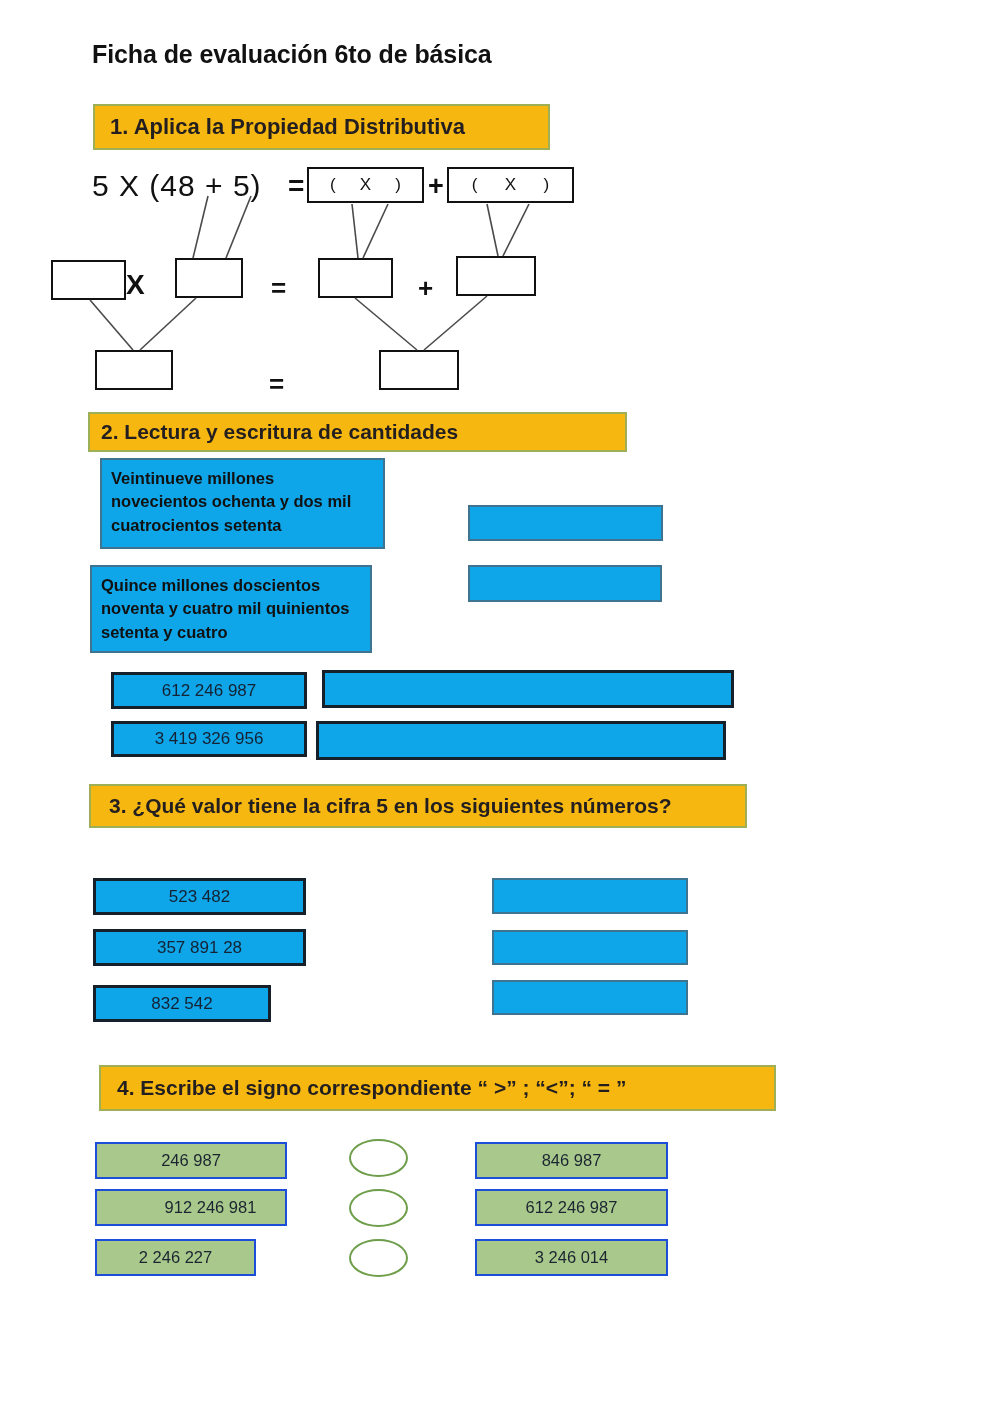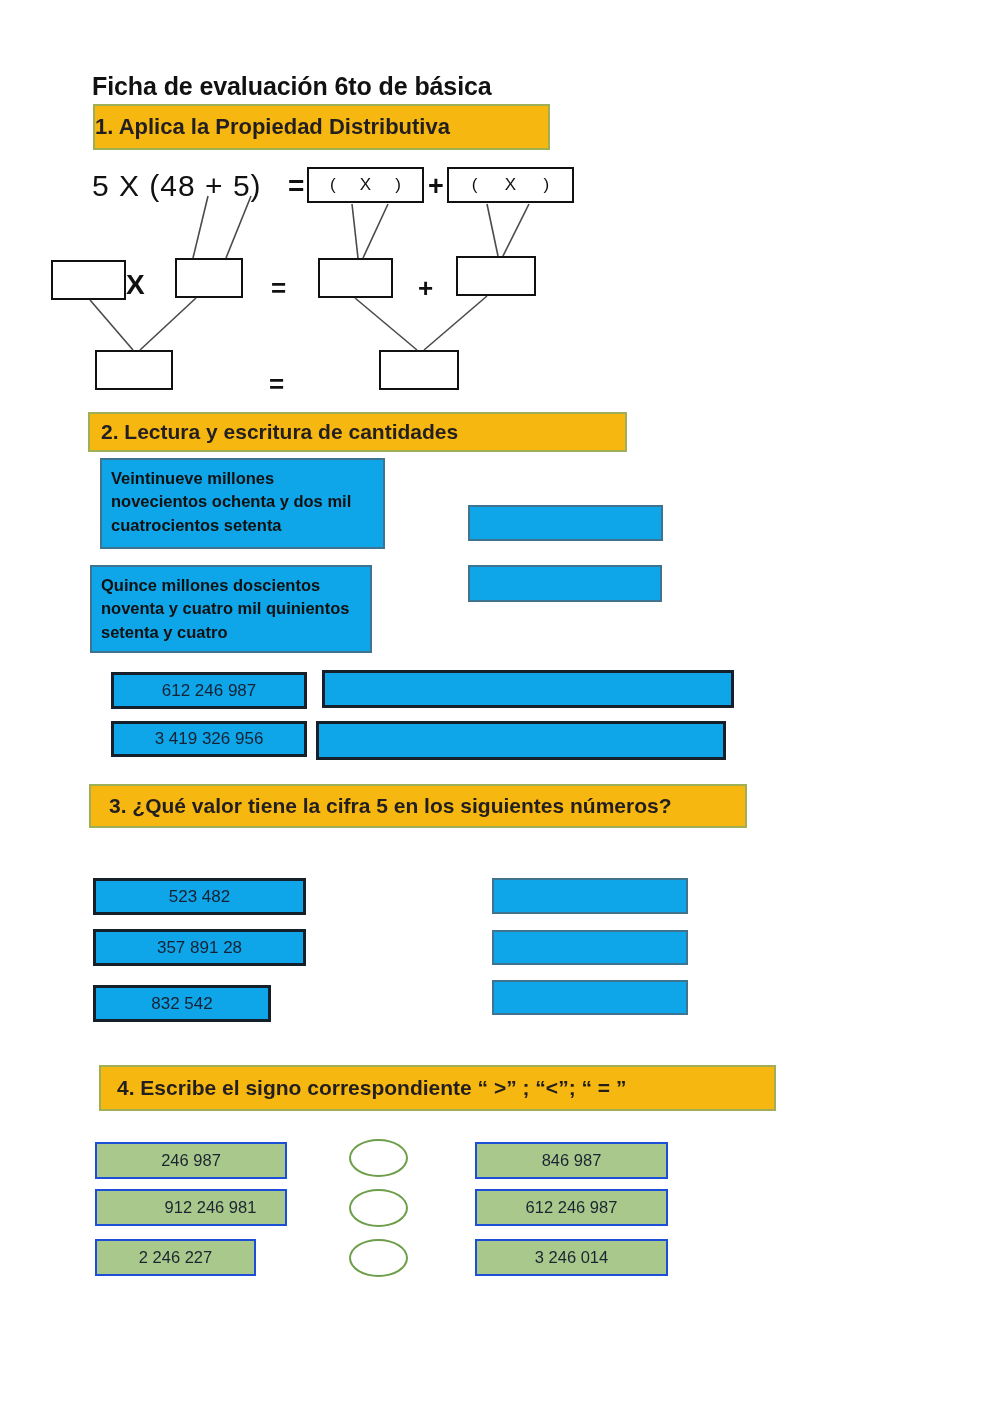--- a/index.html
+++ b/index.html
@@ -25,21 +25,20 @@
   
   .doc-title {
     position: absolute;
     left: 92px;
     top: 40px;
     font-size: 25px;
     font-weight: bold;
     color: #111111;
     letter-spacing: -0.1px;
     white-space: nowrap;
-    margin-top: 32px;
   }
 
   
   .sec-header {
     position: absolute;
     background: #F6B711;
     border: 2px solid #9FAF55;
     box-sizing: border-box;
     display: flex;
     align-items: center;
@@ -136,21 +135,21 @@
     border-radius: 50%;
   }
 </style>
 </head>
 <body>
 
 <div class="page">
 
   <div class="doc-title">Ficha de evaluación 6to de básica</div>
 
-  <div class="sec-header" style="left:93px; top:104px; width:457px; height:46px; font-size:22px;">
+  <div class="sec-header" style="left:93px; top:104px; width:457px; height:46px; padding-left:15px; font-size:22px;">
     <span>1. Aplica la Propiedad Distributiva</span>
   </div>
 
   <div class="eq-text" style="left:92px; top:169px;">5  X  (48 + 5)</div>
   <div class="op" style="left:288px; top:172px; font-size:28px;">=</div>
 
   <div class="parenbox" style="left:307px; top:167px; width:117px; height:36px;">
     <span>(</span>
     <span>X</span>
     <span>)</span>

